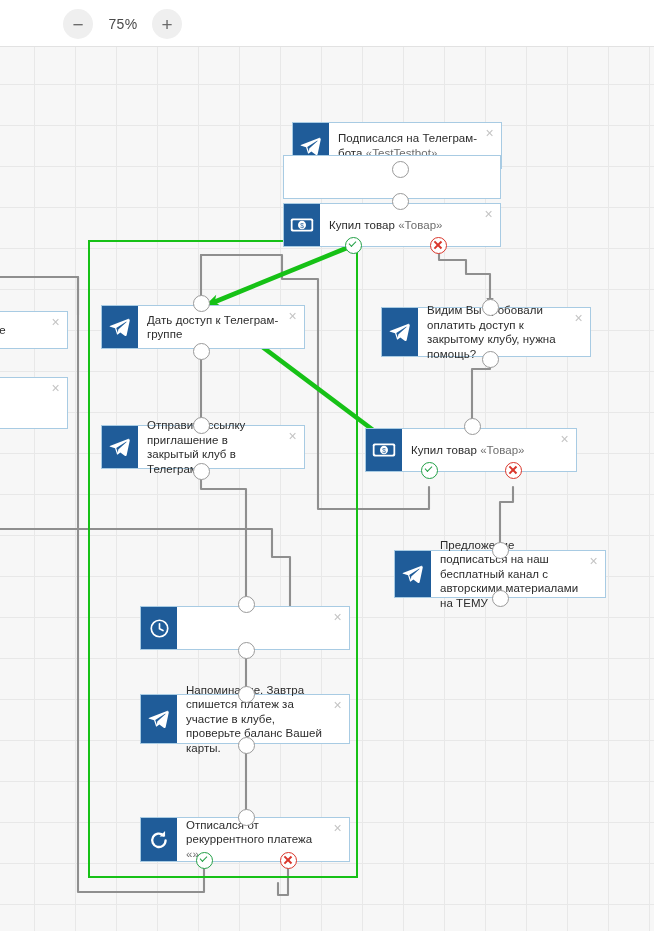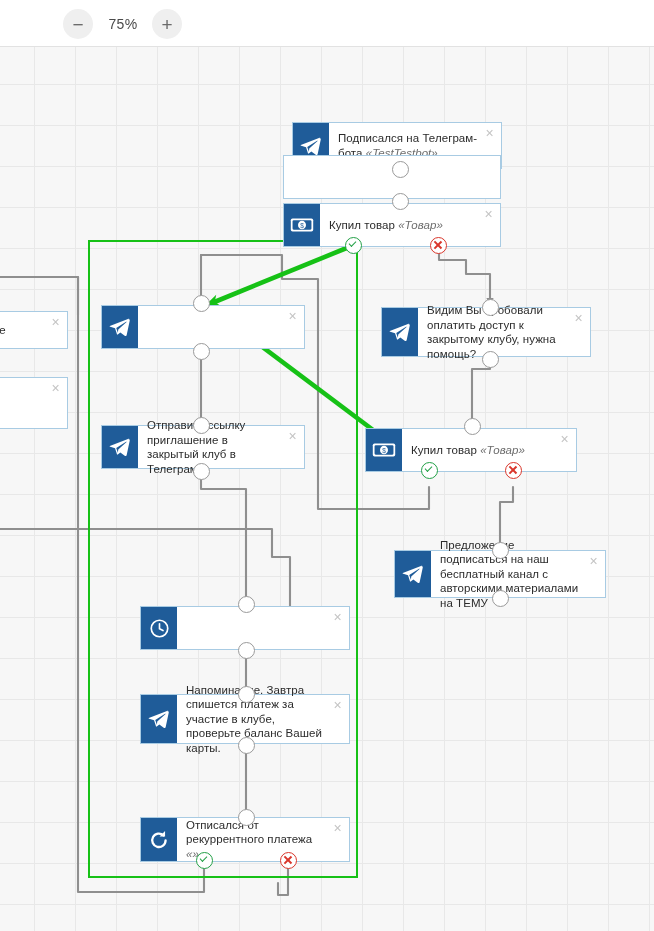--- a/index.html
+++ b/index.html
@@ -64,21 +64,21 @@
   .node-body {
     flex: 1 1 auto;
     position: relative;
     display: flex; align-items: center;
     padding: 4px 22px 4px 9px;
   }
   .node-text {
     font-size: 11.5px; line-height: 14.5px;
     color: #2b2b2b; letter-spacing: .05px;
   }
-  .node-text .q { font-style: italic; color: #6d6d6d; }
+  .node-text .q { color: #6d6d6d; }
   .node-close {
     position: absolute; right: 5px; top: 4px;
     width: 13px; height: 13px;
     color: #c4c4c4; font-size: 14px; line-height: 12px;
     text-align: center; cursor: pointer; font-weight: 300;
   }
 
   
   .port {
     position: absolute; width: 17px; height: 17px;
@@ -228,20 +228,21 @@
   </div>
 
   <div class="port" style="left:193px; top:248px;"></div>
   <div class="node" style="left:101px; top:258px; width:204px; height:44px;">
     <div class="node-icon">
       <svg width="22" height="22" viewBox="0 0 24 24">
           <path fill="#fff" d="M22.1 2.6 1.6 10.5c-1.1.4-1.1 1 -.2 1.3l5.2 1.6 2 6.2c.2.7.1 1 .9.6l2.9-2.3 5.1 3.8c.9.5 1.6.2 1.8-.9l3.3-15.5c.3-1.3-.5-1.9-1.5-1.5zM7.9 13.1 18.6 6.3c.5-.3 1-.1.6.2l-9.1 8.2-.4 3.6-1.8-5.2z"></path>
         </svg>
     </div>
     <div class="node-body">
+      <div class="node-text">Дать доступ к Телеграм-группе</div>
       <div class="node-close">×</div>
     </div>
   </div>
   <div class="port" style="left:193px; top:296px;"></div>
 
   <div class="port" style="left:482px; top:252px;"></div>
   <div class="node" style="left:381px; top:260px; width:210px; height:50px;">
     <div class="node-icon">
       <svg width="22" height="22" viewBox="0 0 24 24">
           <path fill="#fff" d="M22.1 2.6 1.6 10.5c-1.1.4-1.1 1 -.2 1.3l5.2 1.6 2 6.2c.2.7.1 1 .9.6l2.9-2.3 5.1 3.8c.9.5 1.6.2 1.8-.9l3.3-15.5c.3-1.3-.5-1.9-1.5-1.5zM7.9 13.1 18.6 6.3c.5-.3 1-.1.6.2l-9.1 8.2-.4 3.6-1.8-5.2z"></path>

